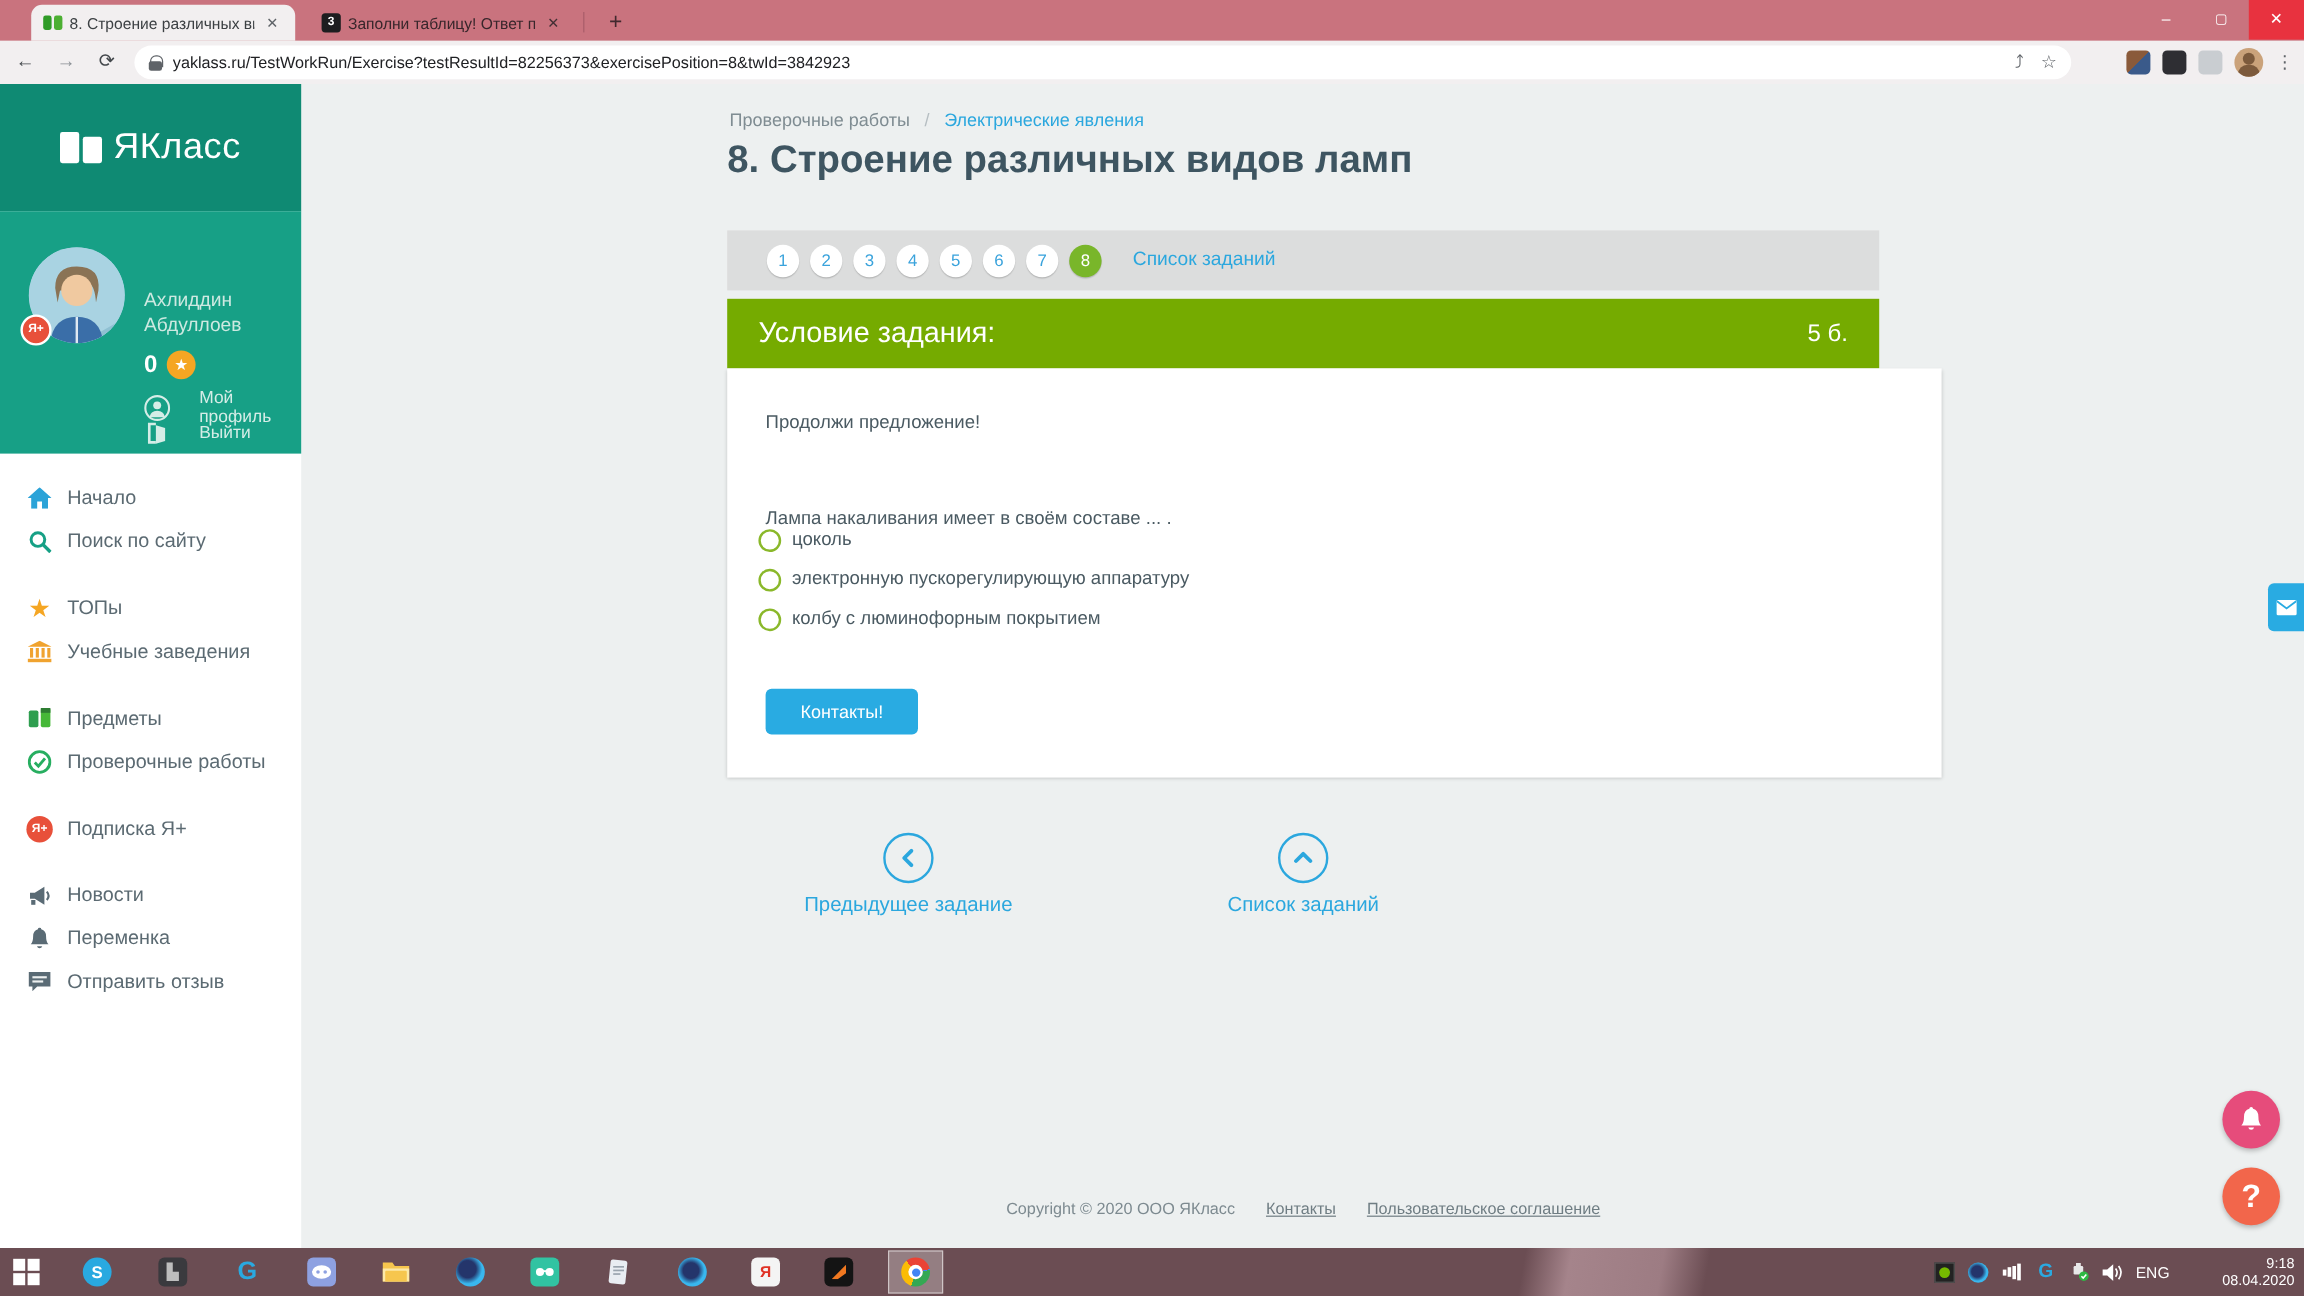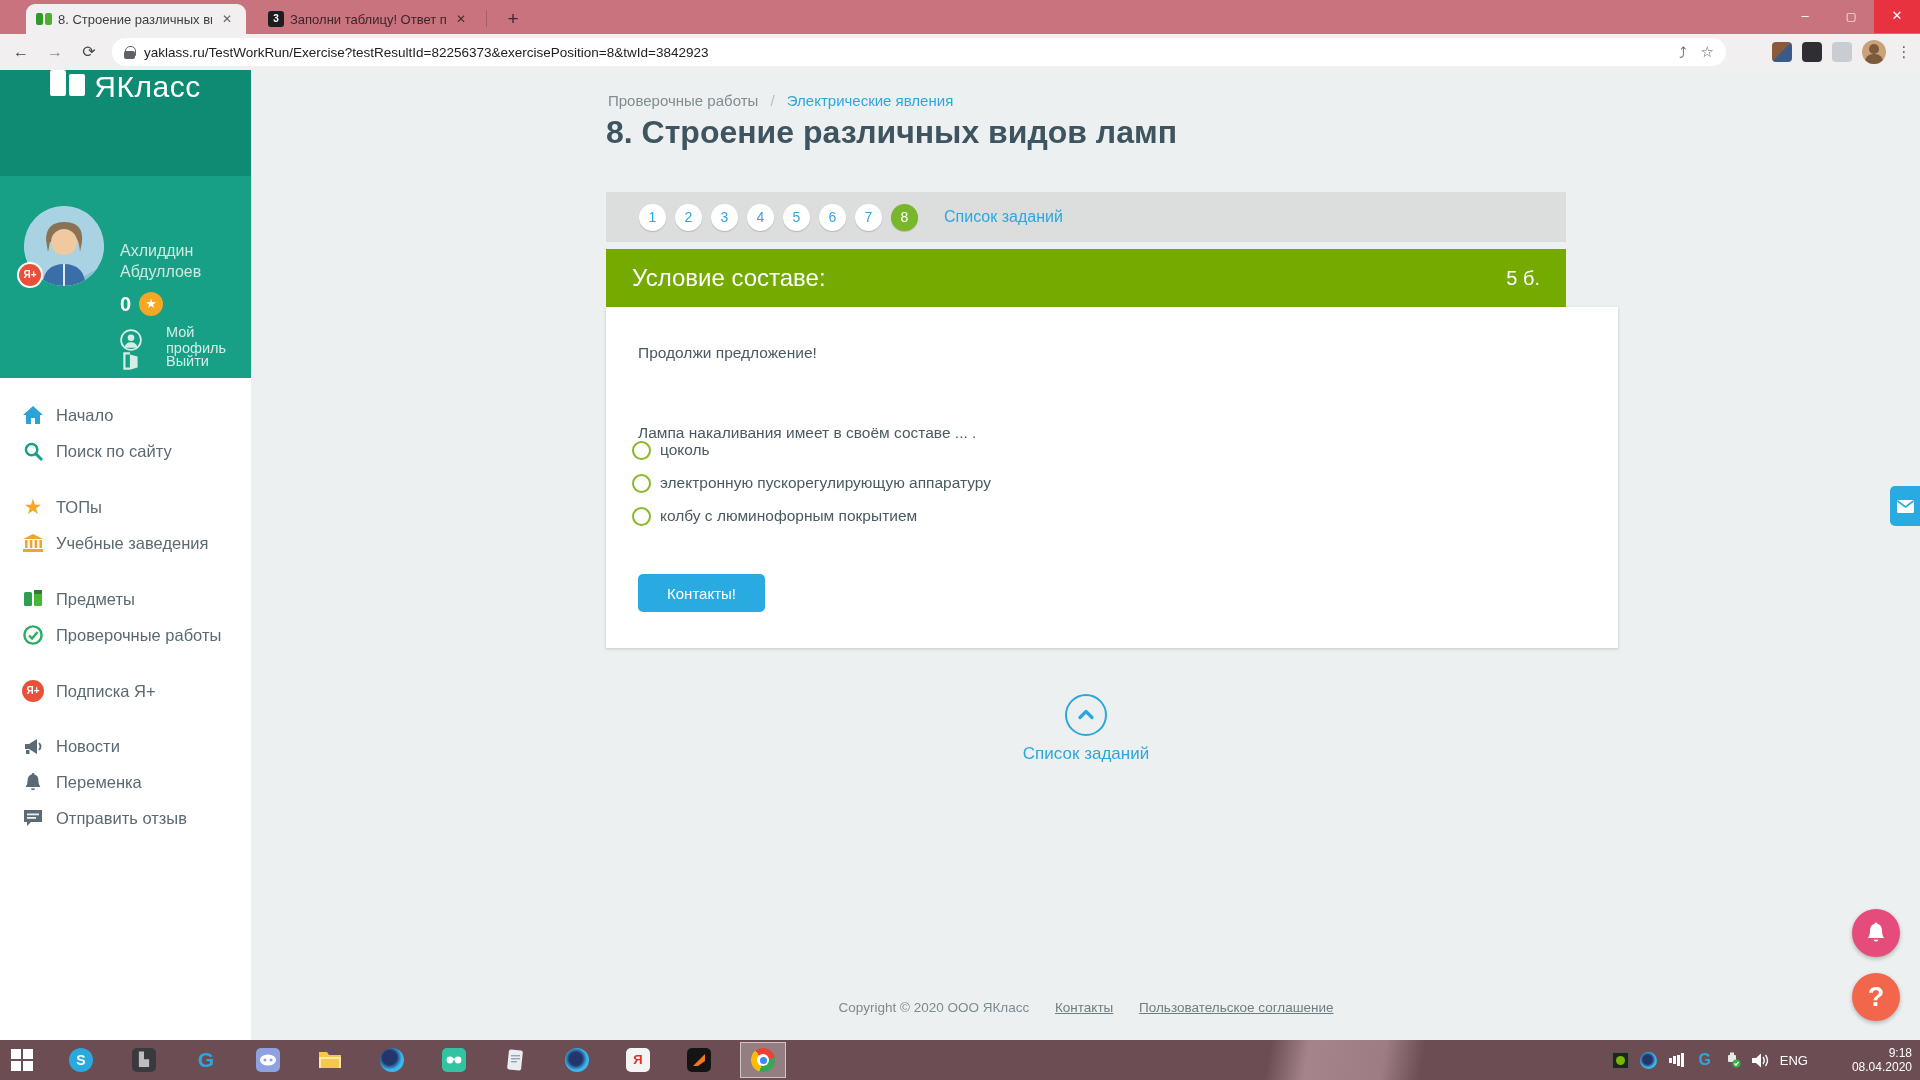--- a/index.html
+++ b/index.html
@@ -41,21 +41,21 @@
   .ext.e1 { background:linear-gradient(135deg,#8a5a3a 50%,#3a5a8a 50%); }
   .ext.e2 { background:#2e2e33; }
   .ext.e3 { background:#c9cdd1; }
   .avatar-chip { width:24px; height:24px; border-radius:50%; background:#caa27a; position:relative; overflow:hidden; }
   .avatar-chip:before { content:""; position:absolute; left:7px; top:4px; width:10px; height:10px; border-radius:50%; background:#7c5a3c; }
   .avatar-chip:after { content:""; position:absolute; left:3px; top:14px; width:18px; height:12px; border-radius:8px 8px 0 0; background:#7c5a3c; }
   .menu-dots { color:#5f6368; font-size:15px; letter-spacing:0; width:16px; text-align:center; }
 
   
   .sidebar { position:absolute; left:0; top:70px; width:251px; height:970px; background:#fff; }
-  .logo-strip { position:absolute; left:0; top:0; width:251px; height:106px; background:#0f8a73; display:flex; align-items:flex-start; justify-content:center; gap:9px; }
+  .logo-strip { position:absolute; left:0; top:0; width:251px; height:106px; background:#0f8a73; display:flex; align-items:center; justify-content:center; gap:9px; }
   .logo-books { display:flex; gap:3px; }
   .logo-books i { width:16px; height:26px; background:#fff; border-radius:2px; display:block; }
   .logo-books i:last-child { height:22px; margin-top:4px; }
   .logo-text { color:#fff; font-size:30px; letter-spacing:.5px; }
   .user-block { position:absolute; left:0; top:106px; width:251px; height:202px; background:#17a086; color:#d9efe9; }
   .big-avatar { position:absolute; left:24px; top:30px; width:80px; height:80px; border-radius:50%; overflow:hidden; background:#a9d3e2; }
   .ya-badge { position:absolute; left:17px; top:86px; width:26px; height:26px; border-radius:50%; background:#e8503a; border:2px solid #fff; color:#fff; font-size:10px; font-weight:bold; text-align:center; line-height:22px; z-index:2; }
   .user-name { position:absolute; left:120px; top:64px; font-size:16px; line-height:21px; color:#cde9e1; }
   .points-row { position:absolute; left:120px; top:116px; display:flex; align-items:center; gap:8px; }
   .points-num { color:#fff; font-size:20px; font-weight:bold; }
@@ -310,21 +310,21 @@
     <span class="qnum">3</span>
     <span class="qnum">4</span>
     <span class="qnum">5</span>
     <span class="qnum">6</span>
     <span class="qnum">7</span>
     <span class="qnum active">8</span>
     <span class="qnav-link">Список заданий</span>
   </div>
 
   <div class="task-header">
-    <span class="hname">Условие составе:</span>
+    <span class="hname">Условие задания:</span>
     <span class="hpts">5 б.</span>
   </div>
 
   <div class="task-card">
     <p class="task-p p1">Продолжи предложение!</p>
     <p class="task-p p2">Лампа накаливания имеет в своём составе ... .</p>
     <div class="option" style="top:132px">
       <span class="radio"></span>
       <span class="option-label">цоколь</span>
     </div>
@@ -332,20 +332,28 @@
       <span class="radio"></span>
       <span class="option-label">электронную пускорегулирующую аппаратуру</span>
     </div>
     <div class="option" style="top:198px">
       <span class="radio"></span>
       <span class="option-label">колбу с люминофорным покрытием</span>
     </div>
     <button class="submit-btn">Контакты!</button>
   </div>
 
+  <div class="bottom-nav-item" style="left:627px;top:694px">
+    <div class="circ">
+      <svg width="16" height="16" viewBox="0 0 16 16">
+          <path d="M10.5 2 L4.5 8 L10.5 14" fill="none" stroke="#2ba7de" stroke-width="3.2" stroke-linecap="round" stroke-linejoin="round"></path>
+        </svg>
+    </div>
+    <div class="lbl">Предыдущее задание</div>
+  </div>
   <div class="bottom-nav-item" style="left:956px;top:694px">
     <div class="circ">
       <svg width="16" height="16" viewBox="0 0 16 16">
           <path d="M2 10.5 L8 4.5 L14 10.5" fill="none" stroke="#2ba7de" stroke-width="3.2" stroke-linecap="round" stroke-linejoin="round"></path>
         </svg>
     </div>
     <div class="lbl">Список заданий</div>
   </div>
 
   <div class="footer">

